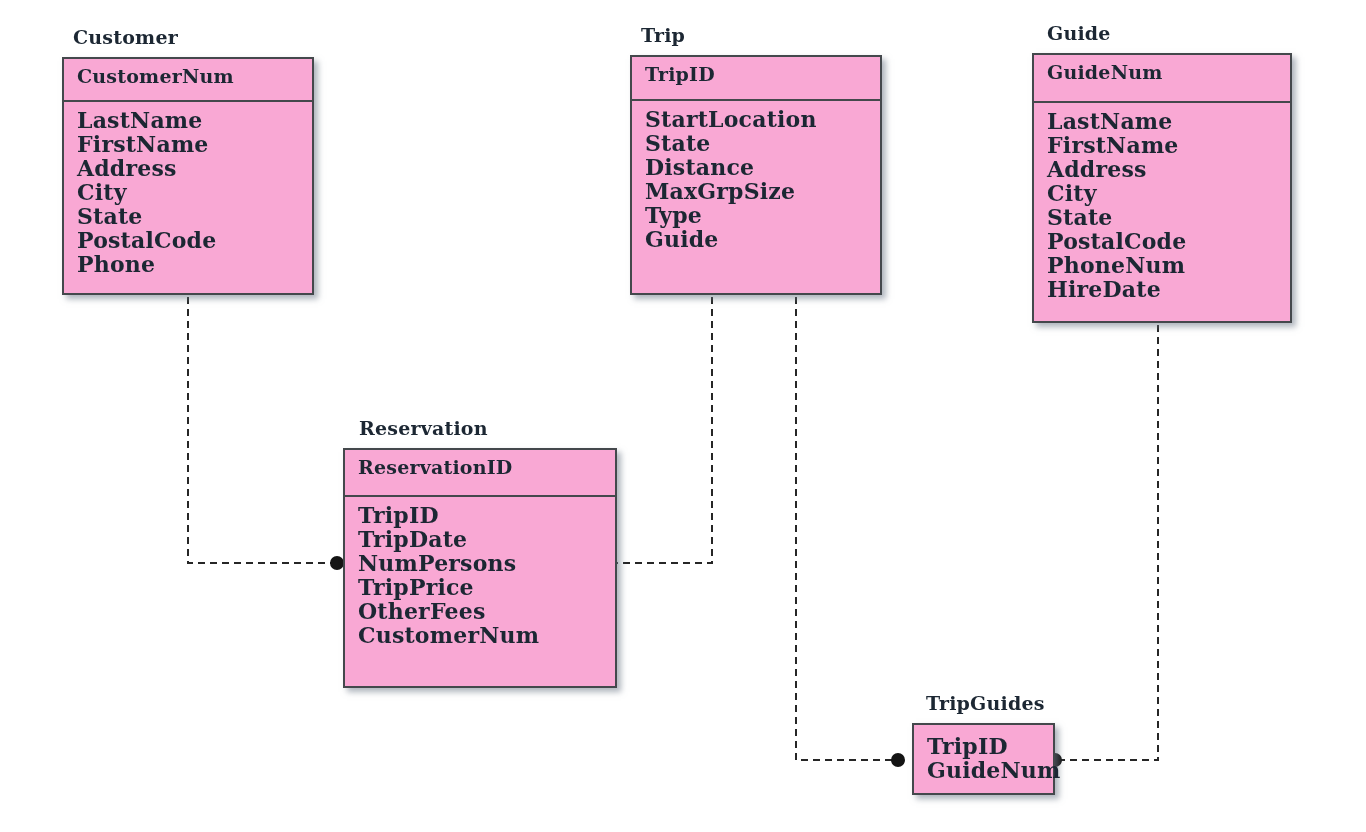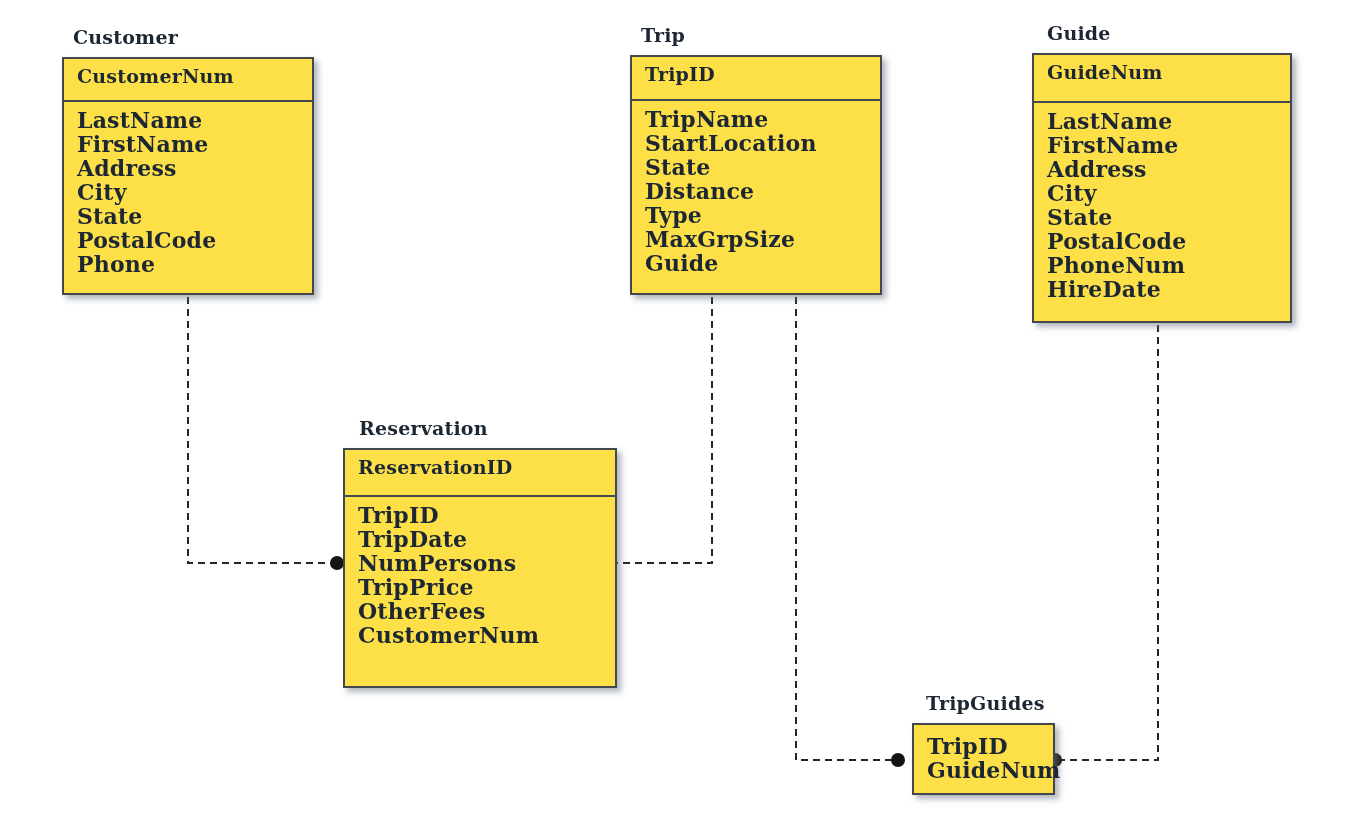--- a/index.html
+++ b/index.html
@@ -28,21 +28,21 @@
     color: #1c2733;
     letter-spacing: 0.2px;
     white-space: nowrap;
   }
   .entity-box {
     position: absolute;
     left: 0;
     top: 0;
     width: 100%;
     height: 100%;
-    background: #fde047;
+    background: #f9a8d4;
     border: 2px solid #44484c;
     box-sizing: border-box;
     box-shadow: 4px 4px 6px rgba(110, 120, 135, 0.55);
   }
   .pk-section {
     box-sizing: border-box;
     border-bottom: 2px solid #44484c;
     padding: 6px 0 0 13px;
     font-size: 19px;
     font-weight: bold;
@@ -102,26 +102,25 @@
         <div class="attr">Phone</div>
       </div>
     </div>
   </div>
 
   <div class="entity" style="left:630px; top:55px; width:252px; height:240px;">
     <div class="entity-title">Trip</div>
     <div class="entity-box">
       <div class="pk-section" style="height:44px;">TripID</div>
       <div class="attr-section">
-        <div class="attr">TripName</div>
         <div class="attr">StartLocation</div>
         <div class="attr">State</div>
         <div class="attr">Distance</div>
+        <div class="attr">MaxGrpSize</div>
         <div class="attr">Type</div>
-        <div class="attr">MaxGrpSize</div>
         <div class="attr">Guide</div>
       </div>
     </div>
   </div>
 
   <div class="entity" style="left:1032px; top:53px; width:260px; height:270px;">
     <div class="entity-title" style="left:15px;">Guide</div>
     <div class="entity-box">
       <div class="pk-section" style="height:48px;">GuideNum</div>
       <div class="attr-section">

